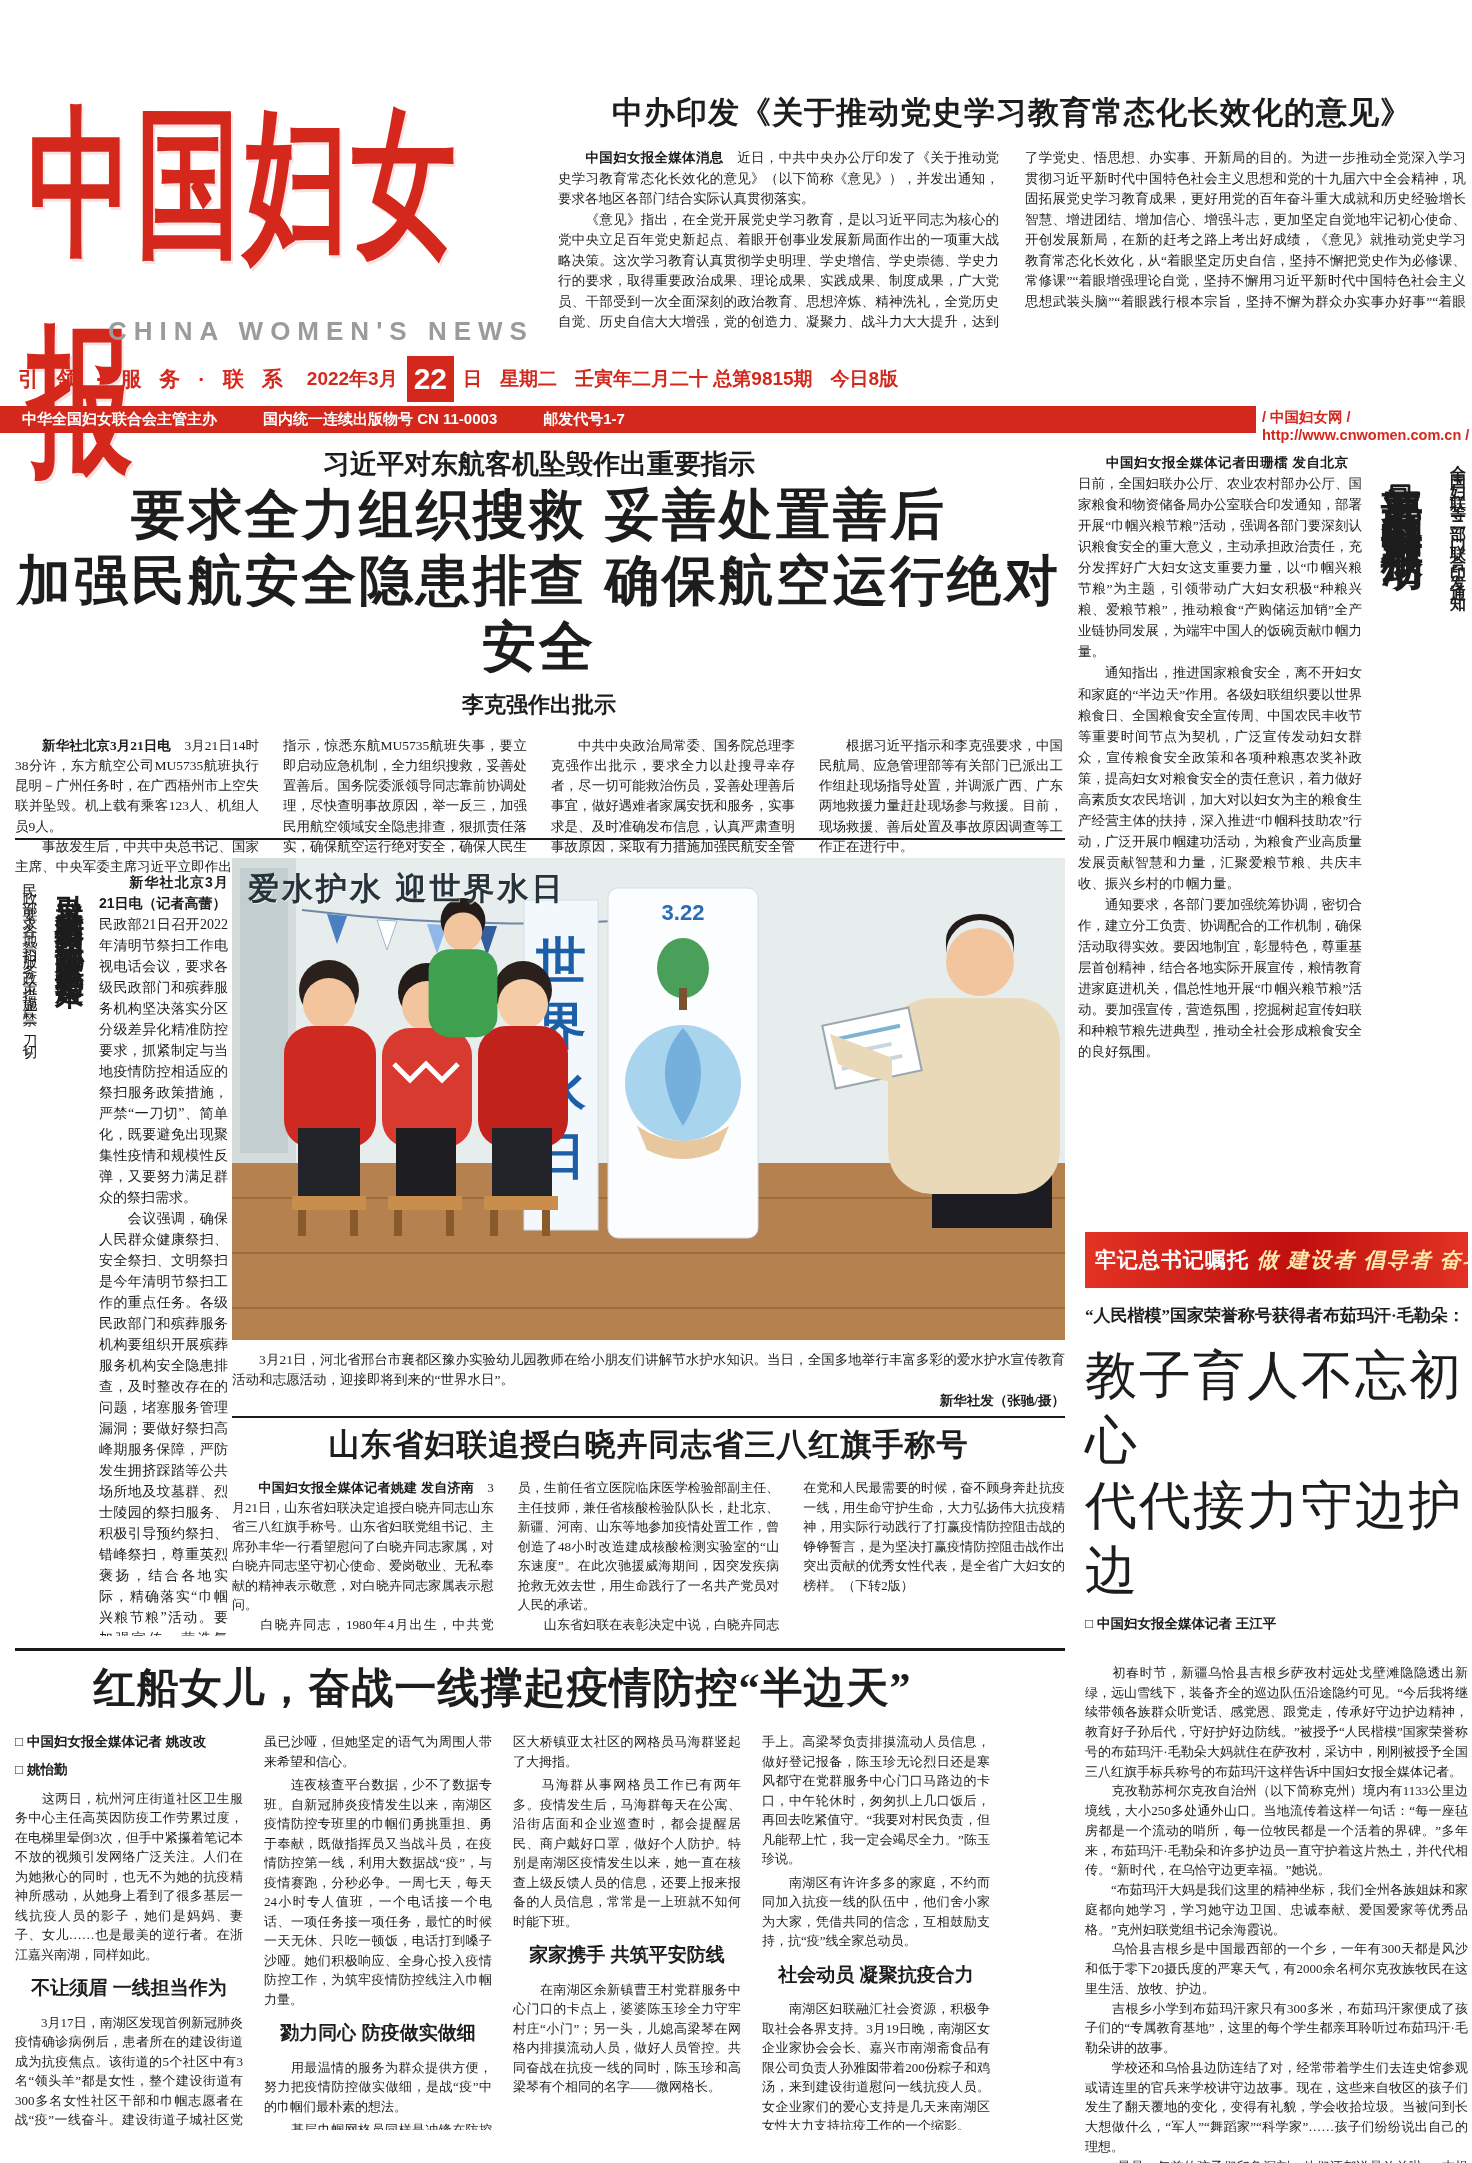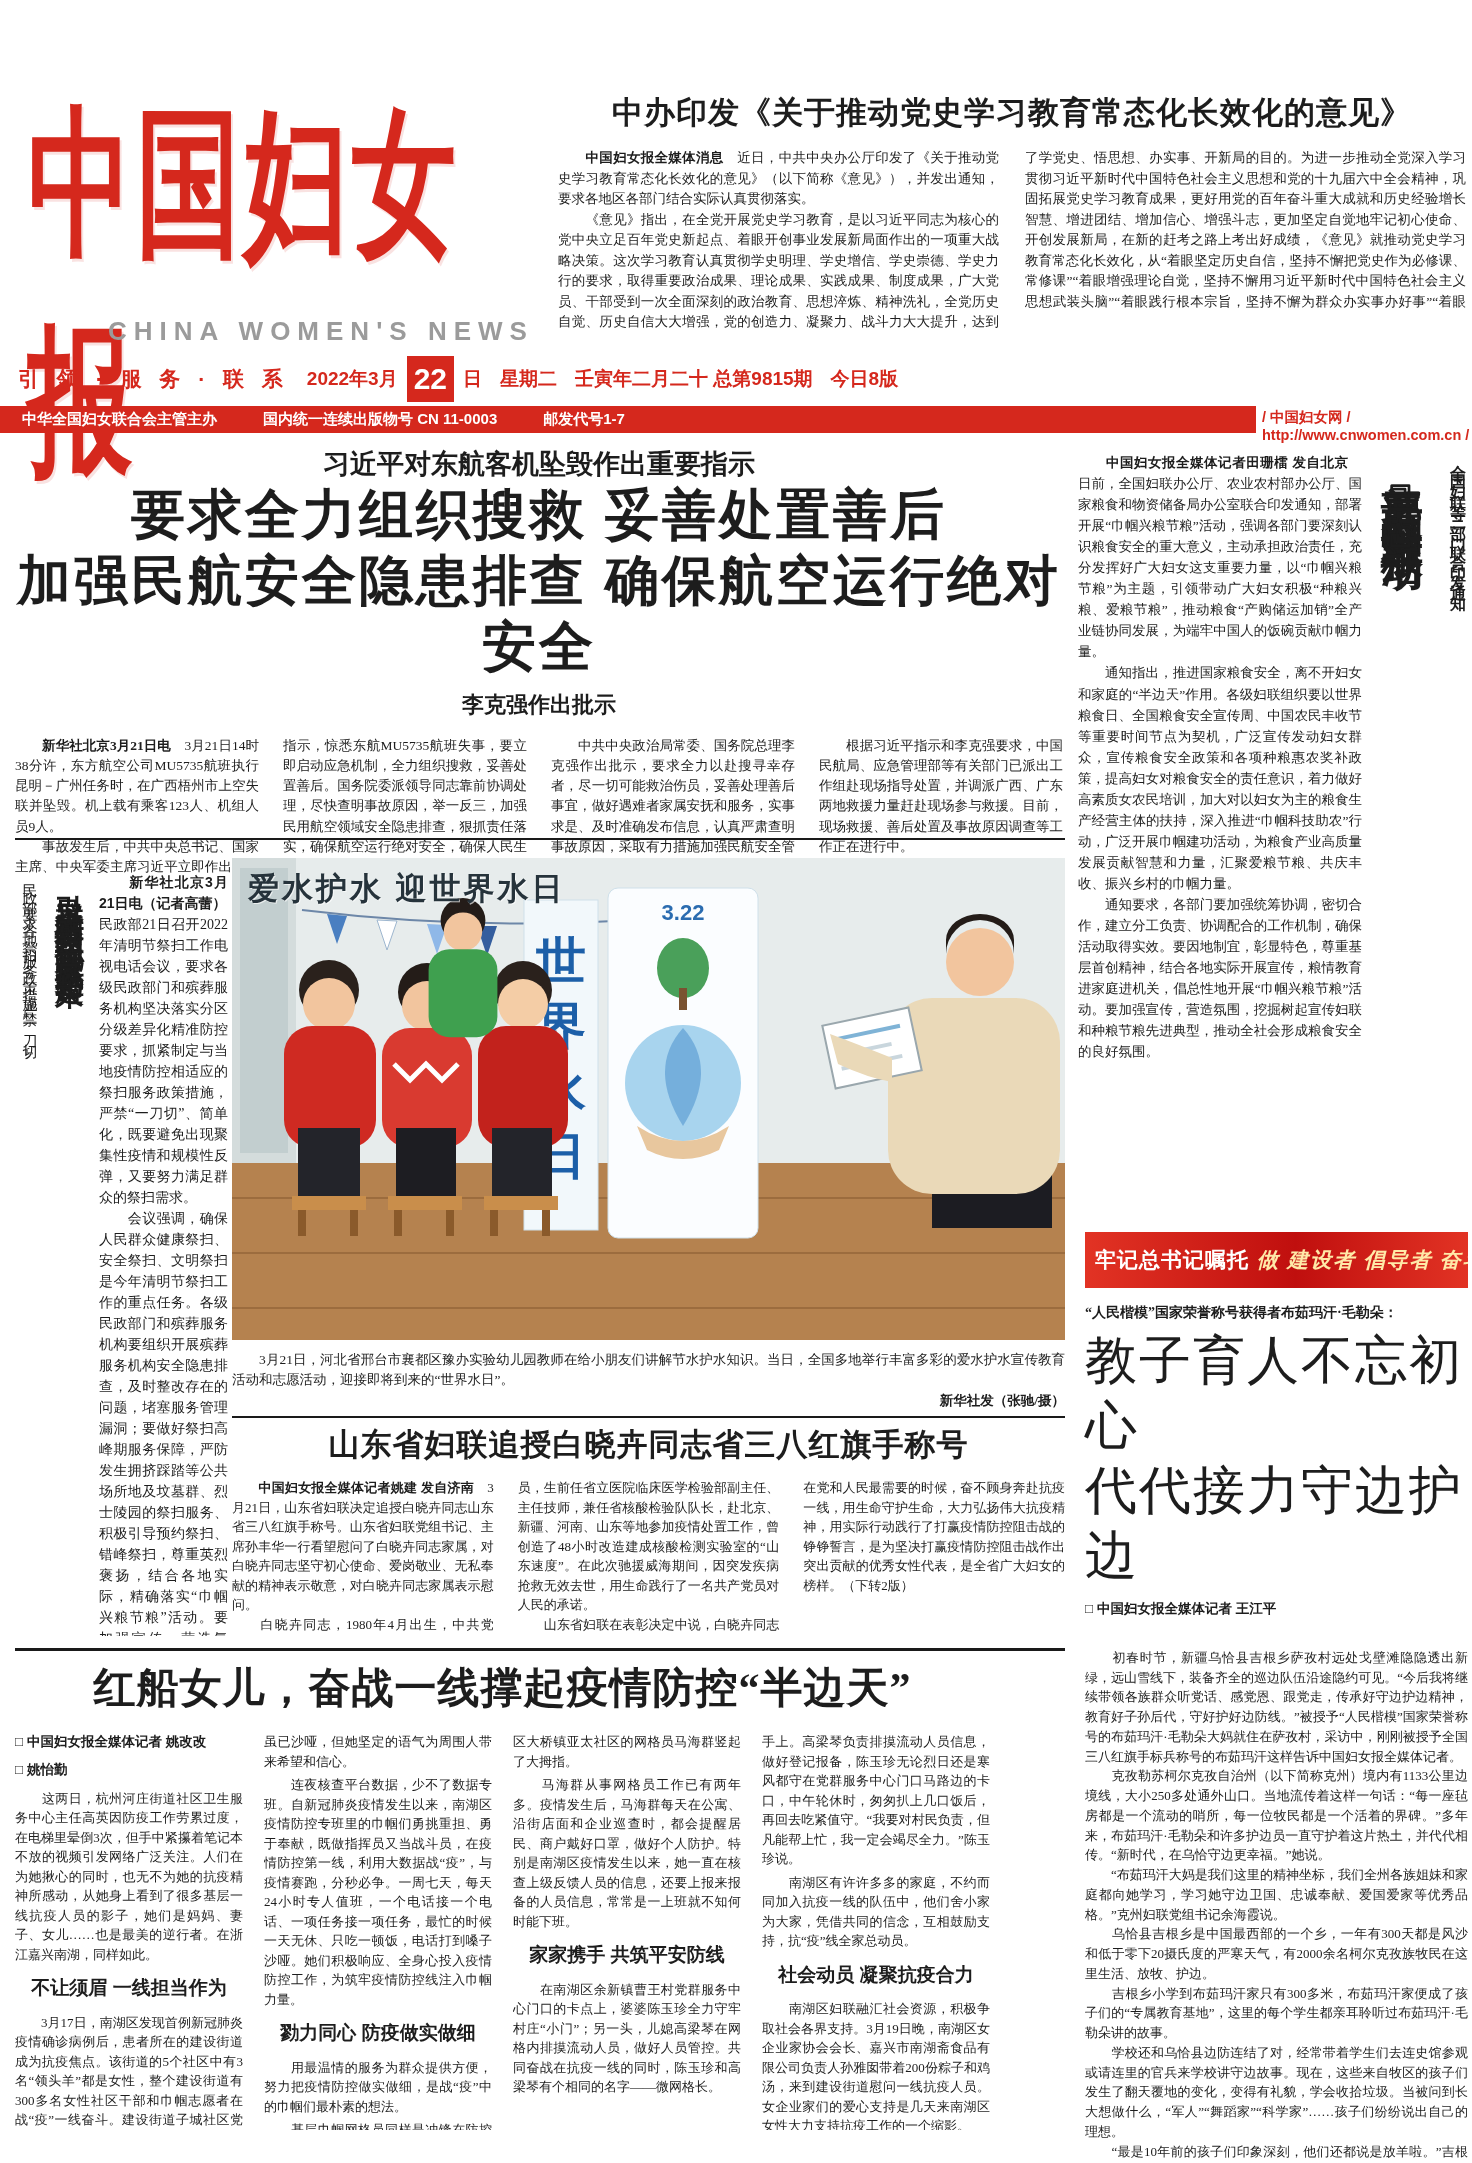--- a/index.html
+++ b/index.html
@@ -71,21 +71,21 @@
   .subhead{font-family:"Liberation Sans","DejaVu Sans",sans-serif;font-weight:bold;
            font-size:19px;text-align:center;margin:10px 0;}
   p.art{margin:0 0 4px 0;}
   
   #border{left:1085px;top:1232px;width:383px;}
   #banner{height:40px;background:linear-gradient(90deg,#e23324,#c00f0e 55%,#e23324);
           display:flex;align-items:center;padding:8px 10px;gap:8px;white-space:nowrap;overflow:hidden;}
   #banner .b1{color:#fff;font-weight:900;font-size:21px;letter-spacing:1px;
               font-family:"Liberation Sans","DejaVu Sans",sans-serif;}
   #banner .b2{color:#ffe9a8;font-weight:900;font-style:italic;font-size:21px;letter-spacing:2px;}
-  #border .kicker{font-size:14px;font-weight:bold;margin:16px 0 6px 0;}
+  #border .kicker{font-size:17px;font-weight:bold;margin:16px 0 16px 0;}
   #border .h1{font-size:52px;font-weight:400;line-height:1.25;letter-spacing:2px;
               font-family:"Liberation Sans","DejaVu Sans",sans-serif;}
   #border .bbody{margin-top:10px;font-size:13px;line-height:1.52;height:560px;overflow:hidden;}
   #borderturn{position:absolute;right:0;bottom:0;background:#fff;padding:2px 0 0 8px;font-weight:bold;font-size:13px;}
 </style>
 </head>
 <body>
 
 <div id="page">
 

